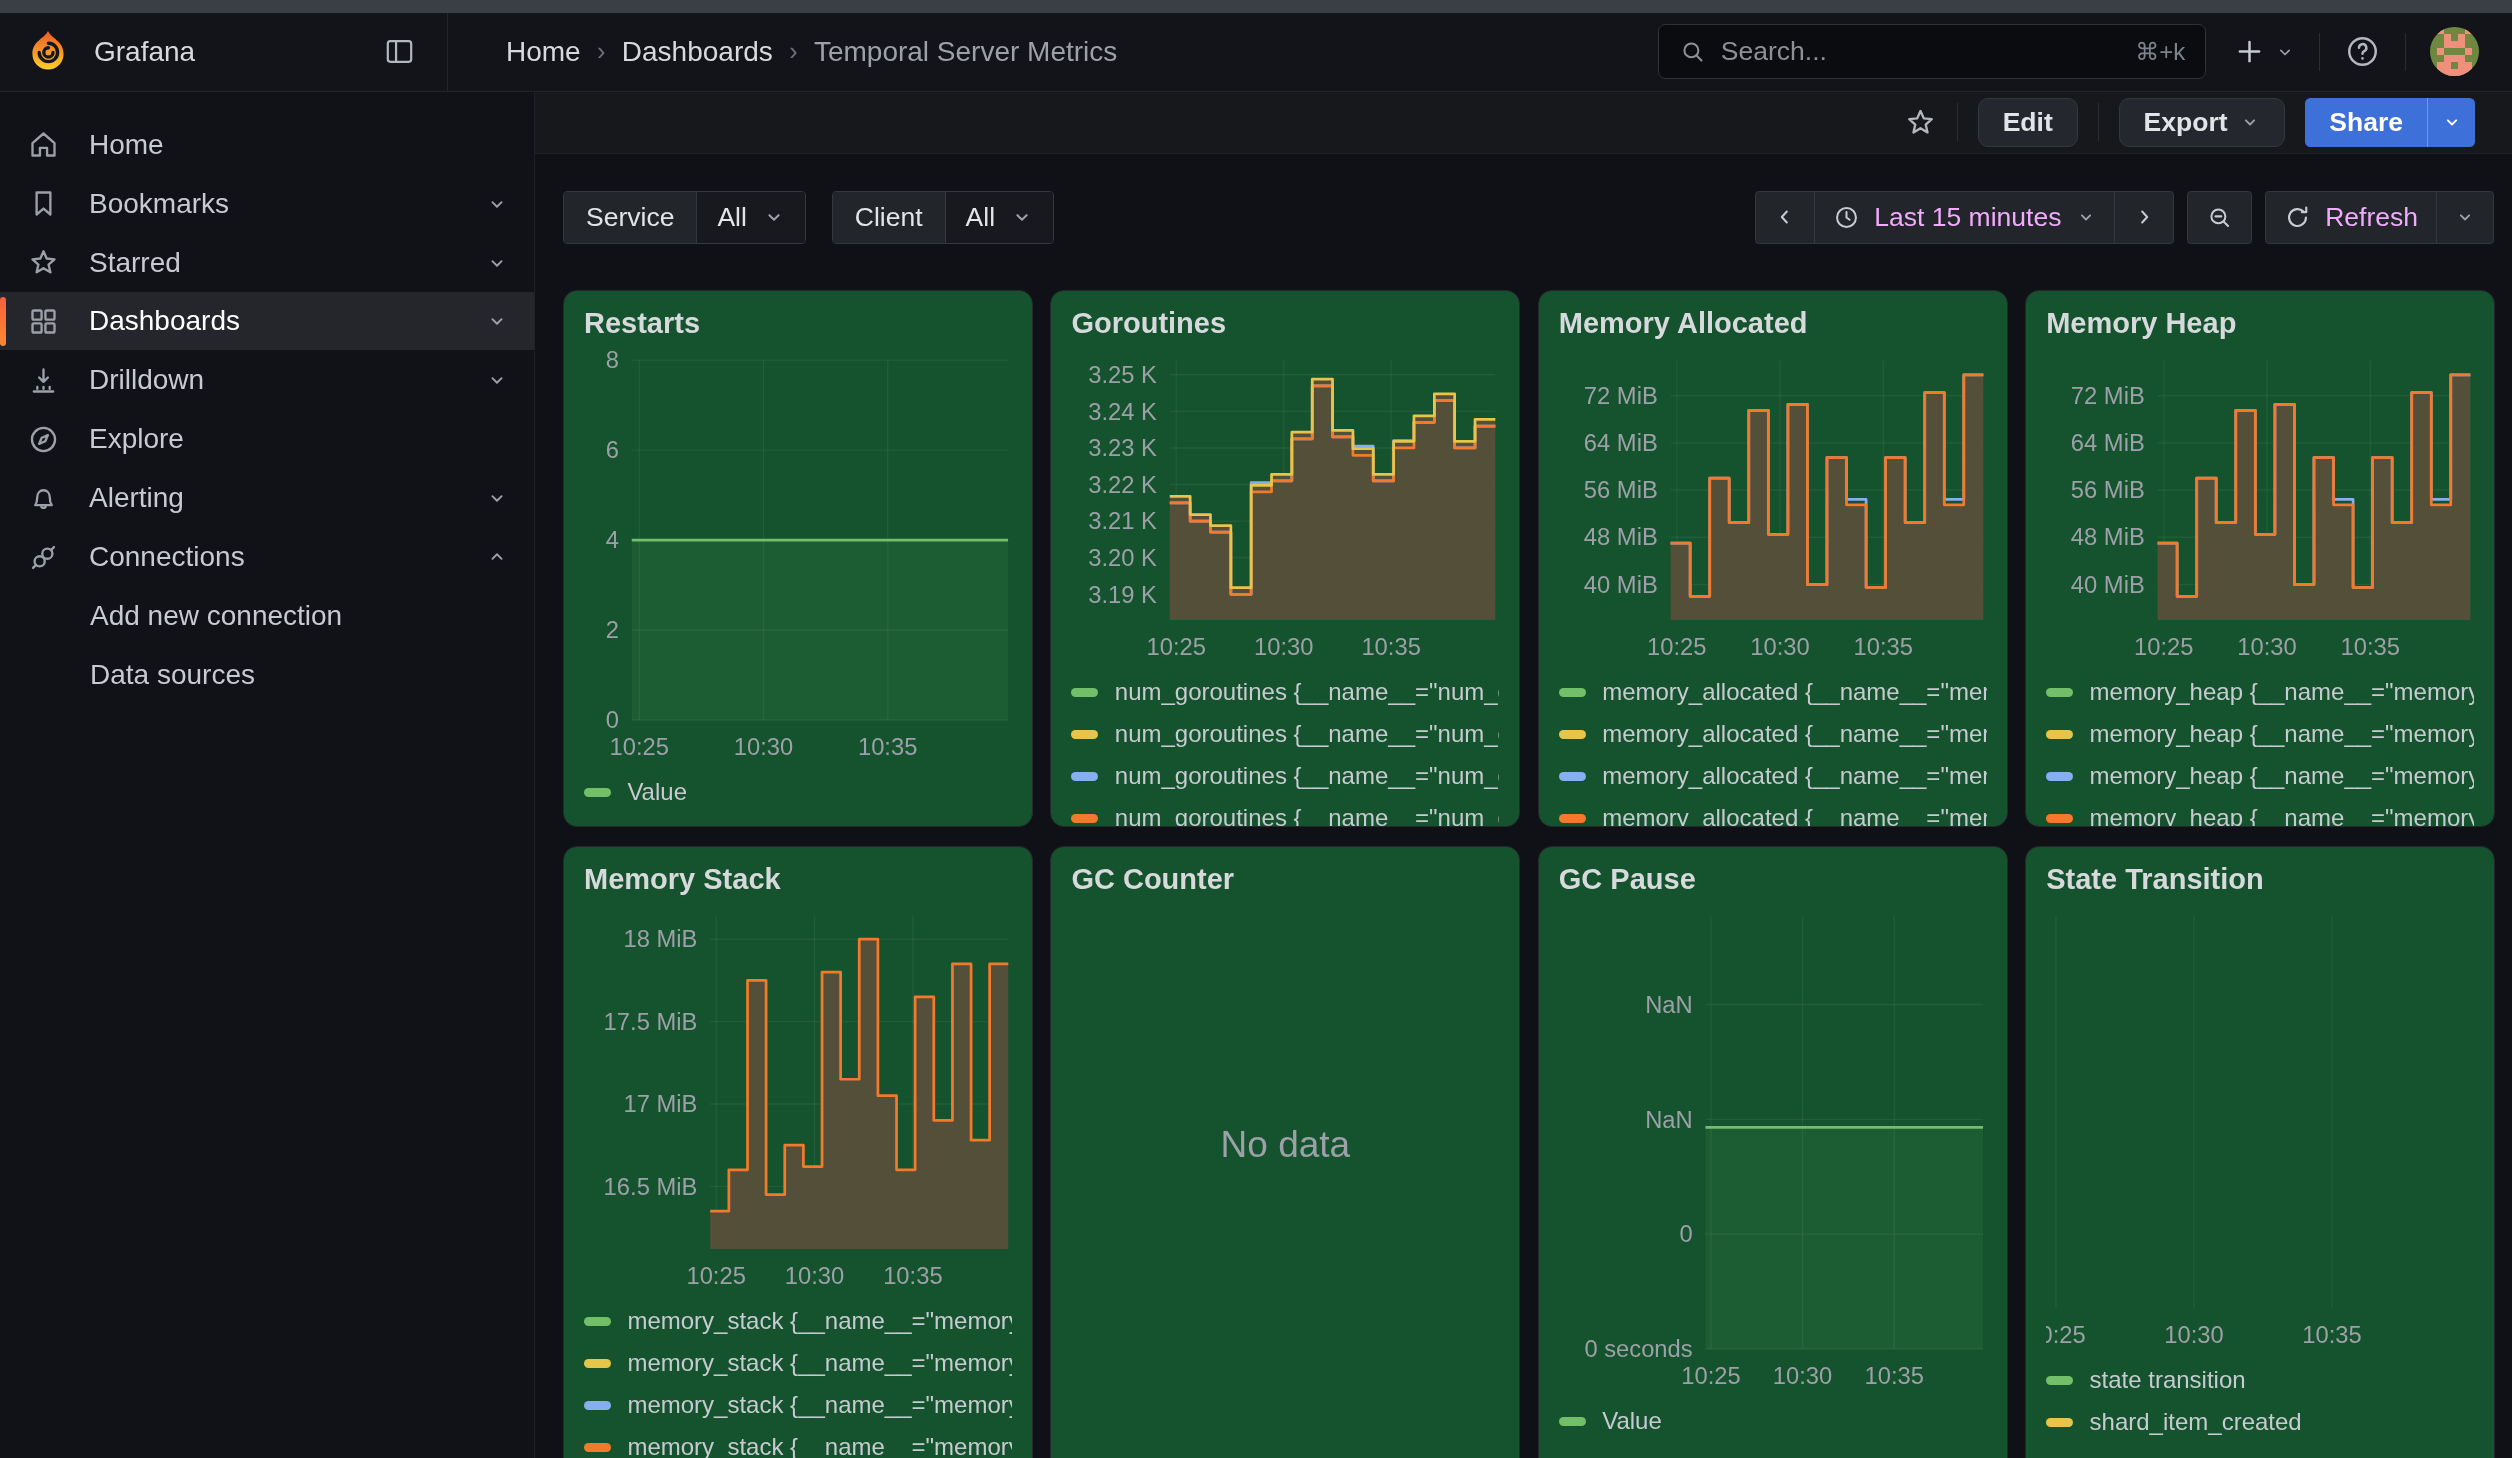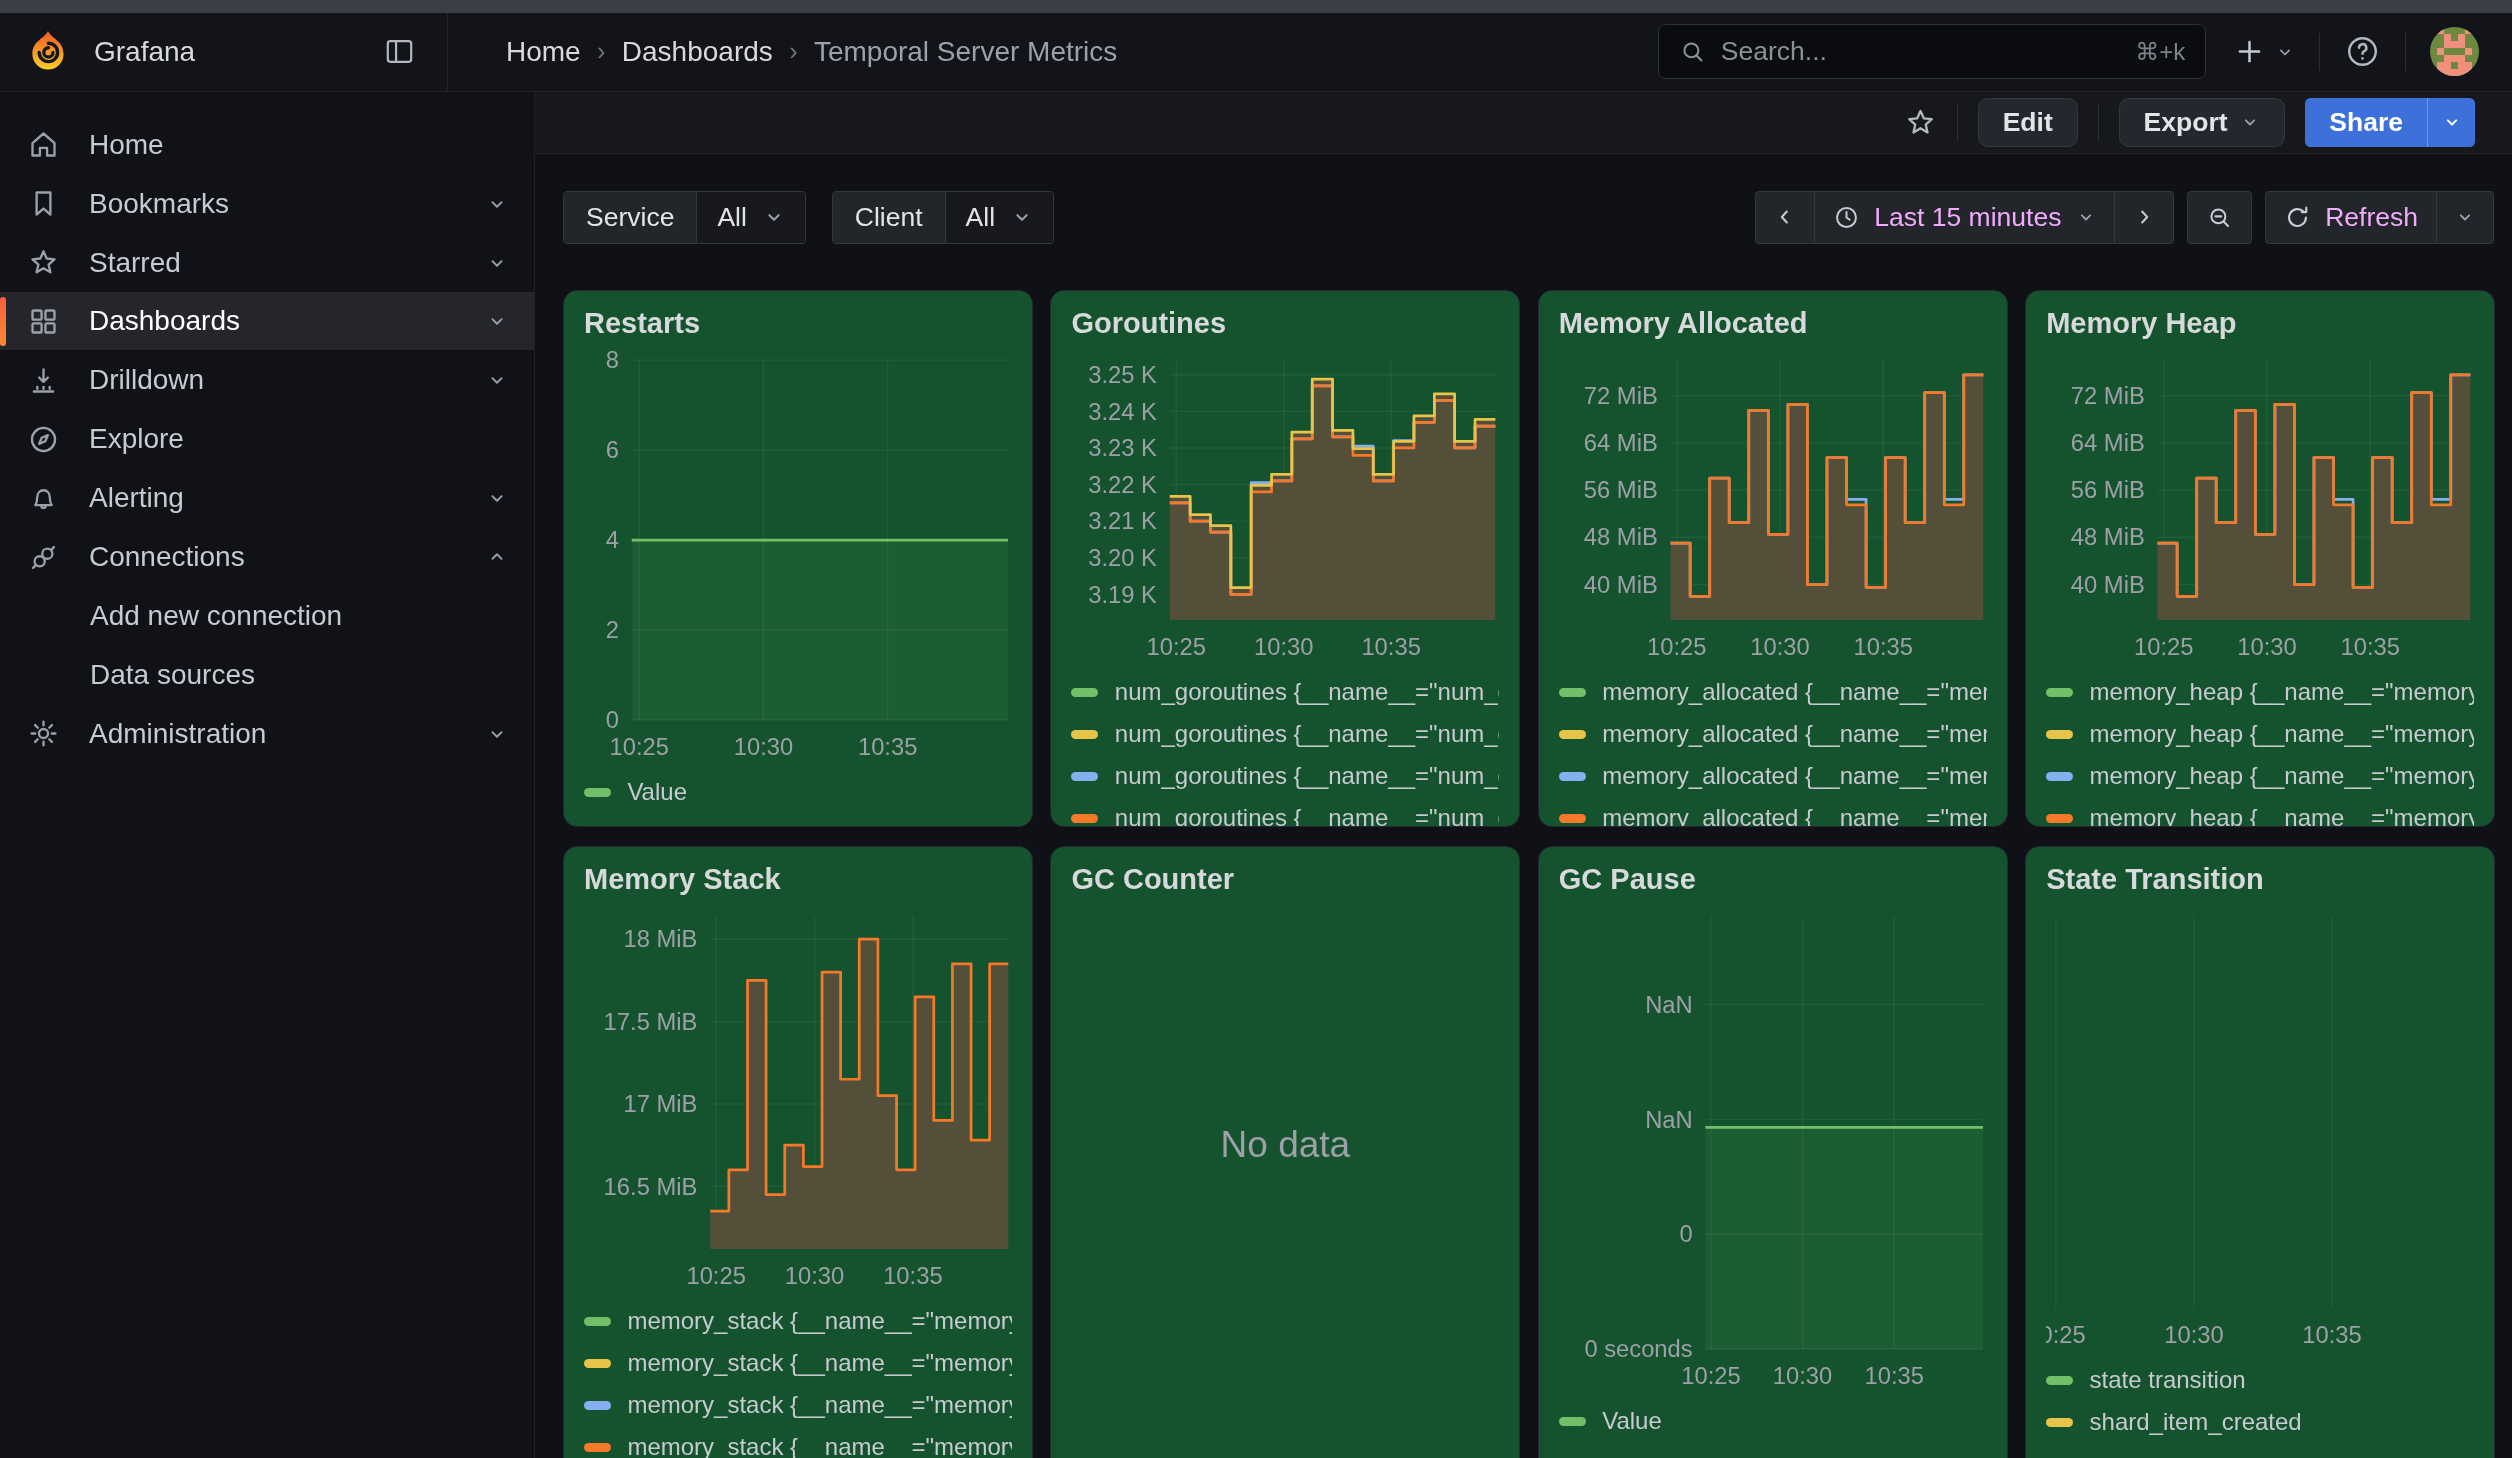--- a/index.html
+++ b/index.html
@@ -238,32 +238,20 @@
             <path d="M7 14 L12 9 L17 14"></path>
           </svg>
         </span>
       </div>
       <div class="sitem child">
         <span class="slabel">Add new connection</span>
       </div>
       <div class="sitem child">
         <span class="slabel">Data sources</span>
       </div>
-      <div class="sitem">
-        <span class="sicon"><svg class="" width="33" height="33" viewBox="0 0 24 24" fill="none" stroke="currentColor" stroke-width="1.7" stroke-linecap="round" stroke-linejoin="round">
-            <circle cx="12" cy="12" r="3.3"></circle>
-            <path d="M12 3.4 V6 M12 18 V20.6 M3.4 12 H6 M18 12 H20.6 M5.9 5.9 L7.8 7.8 M16.2 16.2 L18.1 18.1 M18.1 5.9 L16.2 7.8 M7.8 16.2 L5.9 18.1"></path>
-          </svg></span>
-        <span class="slabel">Administration</span>
-        <span class="schev">
-          <svg width="22" height="22" viewBox="0 0 24 24" fill="none" stroke="currentColor" stroke-width="2.1" stroke-linecap="round" stroke-linejoin="round">
-            <path d="M7 10 L12 15 L17 10"></path>
-          </svg>
-        </span>
-      </div>
     </aside>
 
   <main class="content">
     <div class="subheader">
       <span class="icon-btn">
         <svg width="33" height="33" viewBox="0 0 24 24" fill="none" stroke="currentColor" stroke-width="1.7" stroke-linejoin="round">
           <path d="M12 3.6 L14.4 9 L20.2 9.6 L15.8 13.5 L17.1 19.2 L12 16.1 L6.9 19.2 L8.2 13.5 L3.8 9.6 L9.6 9 Z"></path>
           </svg>
       </span>
       <span class="vdiv"></span>

